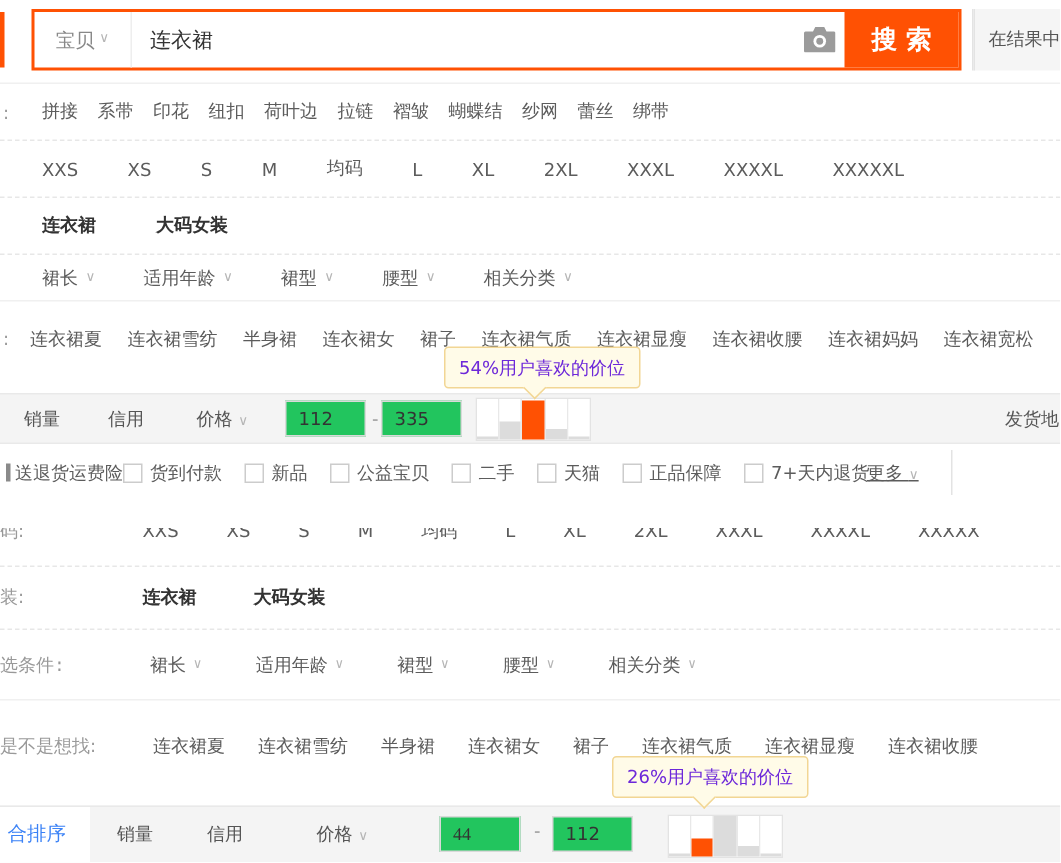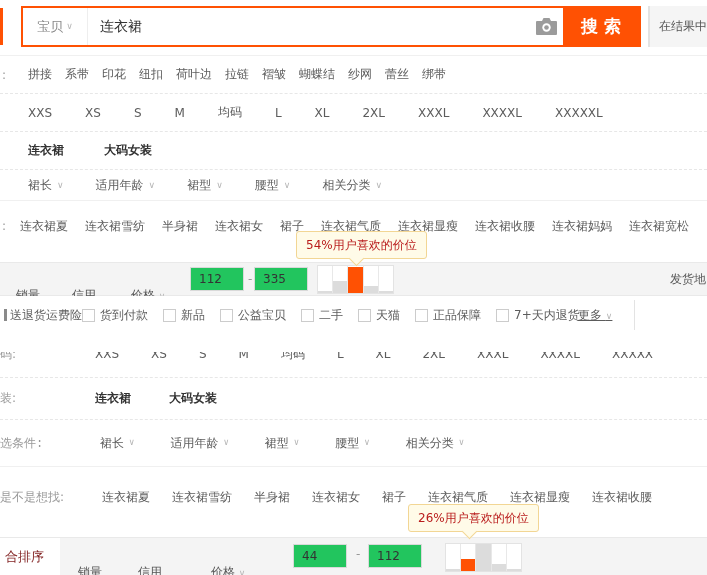--- a/index.html
+++ b/index.html
@@ -32,21 +32,21 @@
   
   .r-elem{top:56px;height:38px;}  .r-elem .rlabel{width:26px;padding-left:2px;} .r-elem .items{gap:13px;}
   .r-size{top:94px;height:38px;}  .r-size .rlabel{width:28px;} .r-size .items{gap:33px;}
   .r-cat{top:132px;height:38px;}  .r-cat .rlabel{width:28px;} .r-cat .items{gap:40px;}
   .r-dd{top:170px;height:30px;}   .r-dd .rlabel{width:28px;}  .r-dd .items{gap:32px;}
   .r-sug{top:205px;height:42px;}  .r-sug .rlabel{width:18px;padding-left:2px;} .r-sug .items{gap:17px;}
   
   .sortbar{position:absolute;left:0;width:707px;height:34px;background:#f4f4f4;
            border-top:1px solid #e9e9e9;border-bottom:1px solid #e9e9e9;box-sizing:border-box;}
   .sb-top{top:262px;}
-  .sb-item{position:absolute;top:16px;line-height:32px;color:#555;cursor:pointer;white-space:nowrap;}
+  .sb-item{position:absolute;top:0;line-height:32px;color:#555;cursor:pointer;white-space:nowrap;}
   .price-input{position:absolute;top:4px;width:54px;height:24px;box-sizing:border-box;border:1px solid #d9d9d9;
                background:#22c55e;font-size:12px;color:#333;padding-left:8px;font-family:"DejaVu Sans",sans-serif;outline:none;}
   .dashsep{position:absolute;top:0;line-height:32px;color:#999;}
   .hist{position:absolute;display:flex;width:77px;height:29px;box-sizing:border-box;
         border:1px solid #e3e3e3;background:#fff;}
   .hcell{flex:1;position:relative;border-right:1px solid #e8e8e8;background:#fff;cursor:pointer;}
   .hcell:last-child{border-right:none;}
   .hbar{position:absolute;bottom:0;left:0;right:0;background:#dcdcdc;}
   .hbar.sel{background:#ff5103;}
   
@@ -61,26 +61,26 @@
   
   .clipwrap{position:absolute;left:0;top:352px;width:707px;height:9px;overflow:hidden;background:#fff;}
   .clipwrap .frow{position:static;margin-top:-13px;height:30px;}
   .clip .rlabel{width:95px;} .clip .items{gap:32px;}
   .b-cat{top:378px;height:42px;} .b-cat .rlabel{width:95px;} .b-cat .items{gap:38px;}
   .b-dd{top:421px;height:44px;font-family:Liberation Mono, monospace;}  .b-dd .rlabel{width:100px;} .b-dd .items{gap:36px;}
   .b-sug{top:477px;height:40px;} .b-sug .rlabel{width:102px;} .b-sug .items{gap:22px;}
   
   .btm{position:absolute;left:0;top:537px;width:707px;height:38px;background:#f4f4f4;border-top:1px solid #e9e9e9;box-sizing:border-box;}
   .btm-tab{position:absolute;left:0;top:537px;width:60px;height:38px;background:#fff;border-top:1px solid #e9e9e9;
-           box-sizing:border-box;color:#7f1d1d;line-height:38px;padding-left:5px;font-size:13px;cursor:pointer;white-space:nowrap;overflow:hidden;}
+           box-sizing:border-box;color:#3b82f6;line-height:38px;padding-left:5px;font-size:13px;cursor:pointer;white-space:nowrap;overflow:hidden;}
   .btm .sb-item{line-height:36px;}
   .btm .price-input{top:6px;}
   
   .tip{position:absolute;box-sizing:border-box;background:#fffbe8;border:1px solid #f2d694;border-radius:3px;
-       color:#b91c1c;font-size:12px;line-height:26px;padding:0 9px;white-space:nowrap;z-index:5;}
+       color:#6d28d9;font-size:12px;line-height:26px;padding:0 9px;white-space:nowrap;z-index:5;}
   .tip .tail{position:absolute;bottom:-6px;width:10px;height:10px;background:#fffbe8;
              border-right:1px solid #f2d694;border-bottom:1px solid #f2d694;transform:rotate(45deg);}
   .tip1{left:296px;top:231px;height:28px;}
   .tip1 .tail{left:54px;}
   .tip2{left:408px;top:504px;height:28px;}
   .tip2 .tail{left:55px;}
   .ship{position:absolute;left:670px;top:0;line-height:32px;color:#555;white-space:nowrap;width:37px;overflow:hidden;cursor:pointer;}
 </style>
 </head>
 <body>
@@ -330,21 +330,21 @@
       </div>
   </div>
 
   <div class="btm">
     <span class="sb-item" style="left:78px">销量</span>
     <span class="sb-item" style="left:138px">信用</span>
     <span class="sb-item" style="left:211px">
       <span>价格</span>
       <span class="chev">∨</span>
     </span>
-    <input class="price-input" style="left: 293px;" readonly="" value="44">
+    <input class="price-input" style="left: 293px; font-family: Liberation Serif, serif;" readonly="" value="44">
     <span class="dashsep" style="left:356px">-</span>
     <input class="price-input" style="left: 368px;" readonly="" value="112">
     <div class="hist" style="left:445px;top:5px">
         <span class="hcell">
           <span class="hbar" style="height: 8%;"></span>
         </span>
         <span class="hcell">
           <span class="hbar sel" style="height: 45%;"></span>
         </span>
         <span class="hcell">

